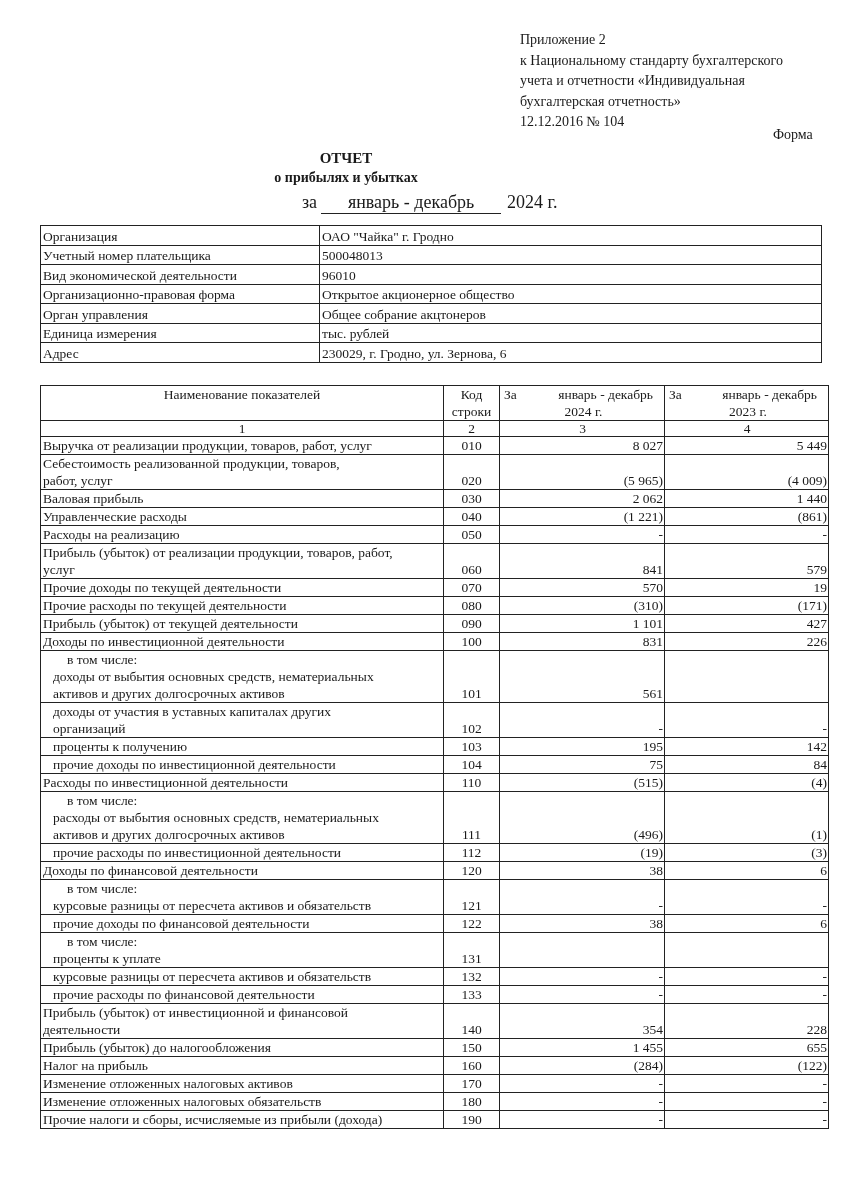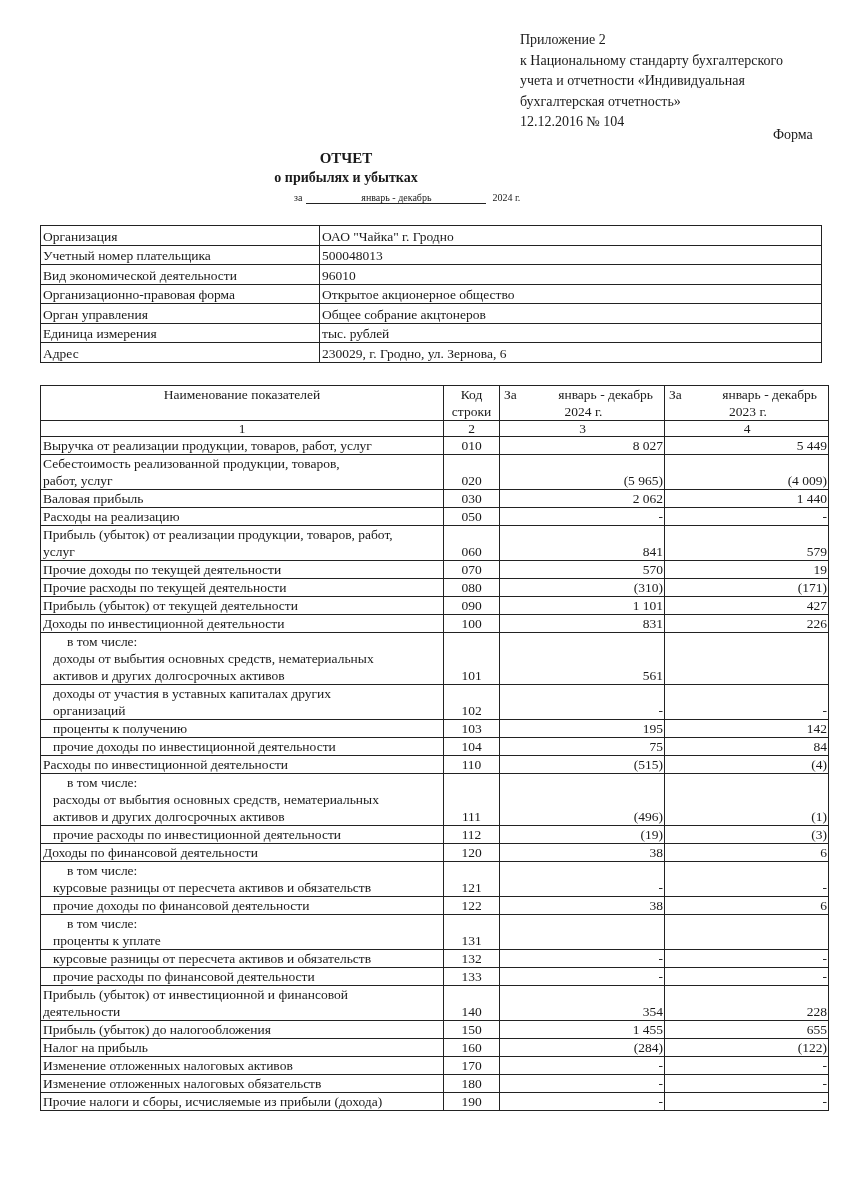--- a/index.html
+++ b/index.html
@@ -3,21 +3,21 @@
 <meta charset="utf-8">
 <style>
   html, body { margin:0; padding:0; background:#ffffff; }
   body { width:848px; height:1200px; position:relative; overflow:hidden;
          font-family:"Liberation Serif", serif; color:#1a1a1a; }
   .appendix { position:absolute; left:520px; top:30px; font-size:14px; line-height:20.5px; }
   .forma { position:absolute; left:773px; top:127px; font-size:14px; }
   .title { position:absolute; left:0; width:692px; text-align:center; font-weight:bold; }
   .t1 { top:150px; font-size:15px; }
   .t2 { top:170px; font-size:14px; }
-  .period { position:absolute; top:192px; left:294px; font-size:10px; }
+  .period { position:absolute; top:192px; left:302px; font-size:18px; }
   .period .ul { display:inline-block; width:180px; border-bottom:1px solid #222; text-align:center; margin:0 6px 0 4px; }
   table { border-collapse:collapse; position:absolute; left:40px; width:782px; table-layout:fixed; }
   td { border:1px solid #222; padding:0 2px; font-size:13.5px; vertical-align:bottom; }
   .info { top:225px; }
   .info td { height:18.5px; line-height:16px; }
   .info td.lbl { width:274px;margin-top:23px; }
   .main { top:385px; }
   .main td { line-height:17px; }
   .main td.c1 { width:398px; }
   .main td.c2 { width:51px; text-align:center;margin-top:15px; }
@@ -132,20 +132,28 @@
       <tr>
         <td class="c1">
           <span class="sub">Валовая прибыль</span>
         </td>
         <td class="c2">030</td>
         <td class="c3">2 062</td>
         <td class="c4">1 440</td>
       </tr>
       <tr>
         <td class="c1">
+          <span class="sub">Управленческие расходы</span>
+        </td>
+        <td class="c2">040</td>
+        <td class="c3">(1 221)</td>
+        <td class="c4">(861)</td>
+      </tr>
+      <tr>
+        <td class="c1">
           <span class="sub">Расходы на реализацию</span>
         </td>
         <td class="c2">050</td>
         <td class="c3">-</td>
         <td class="c4">-</td>
       </tr>
       <tr>
         <td class="c1">
           <span class="sub">Прибыль (убыток) от реализации продукции, товаров, работ,</span>
           <span class="sub">услуг</span>

